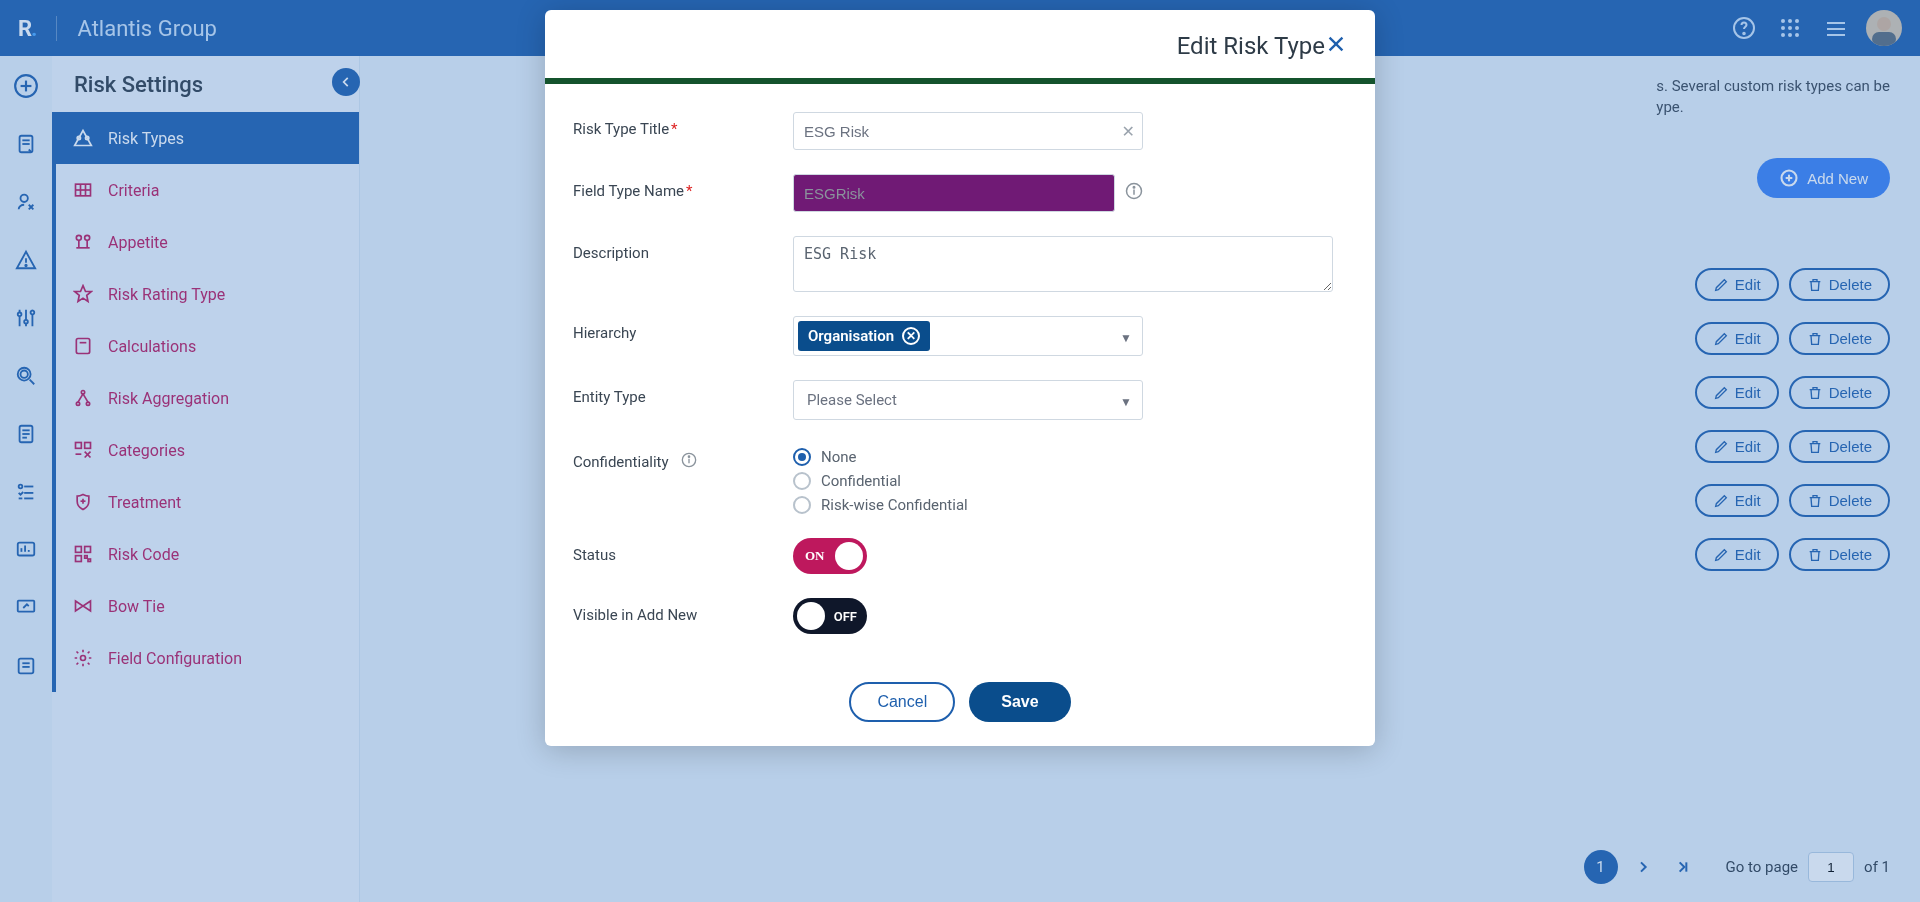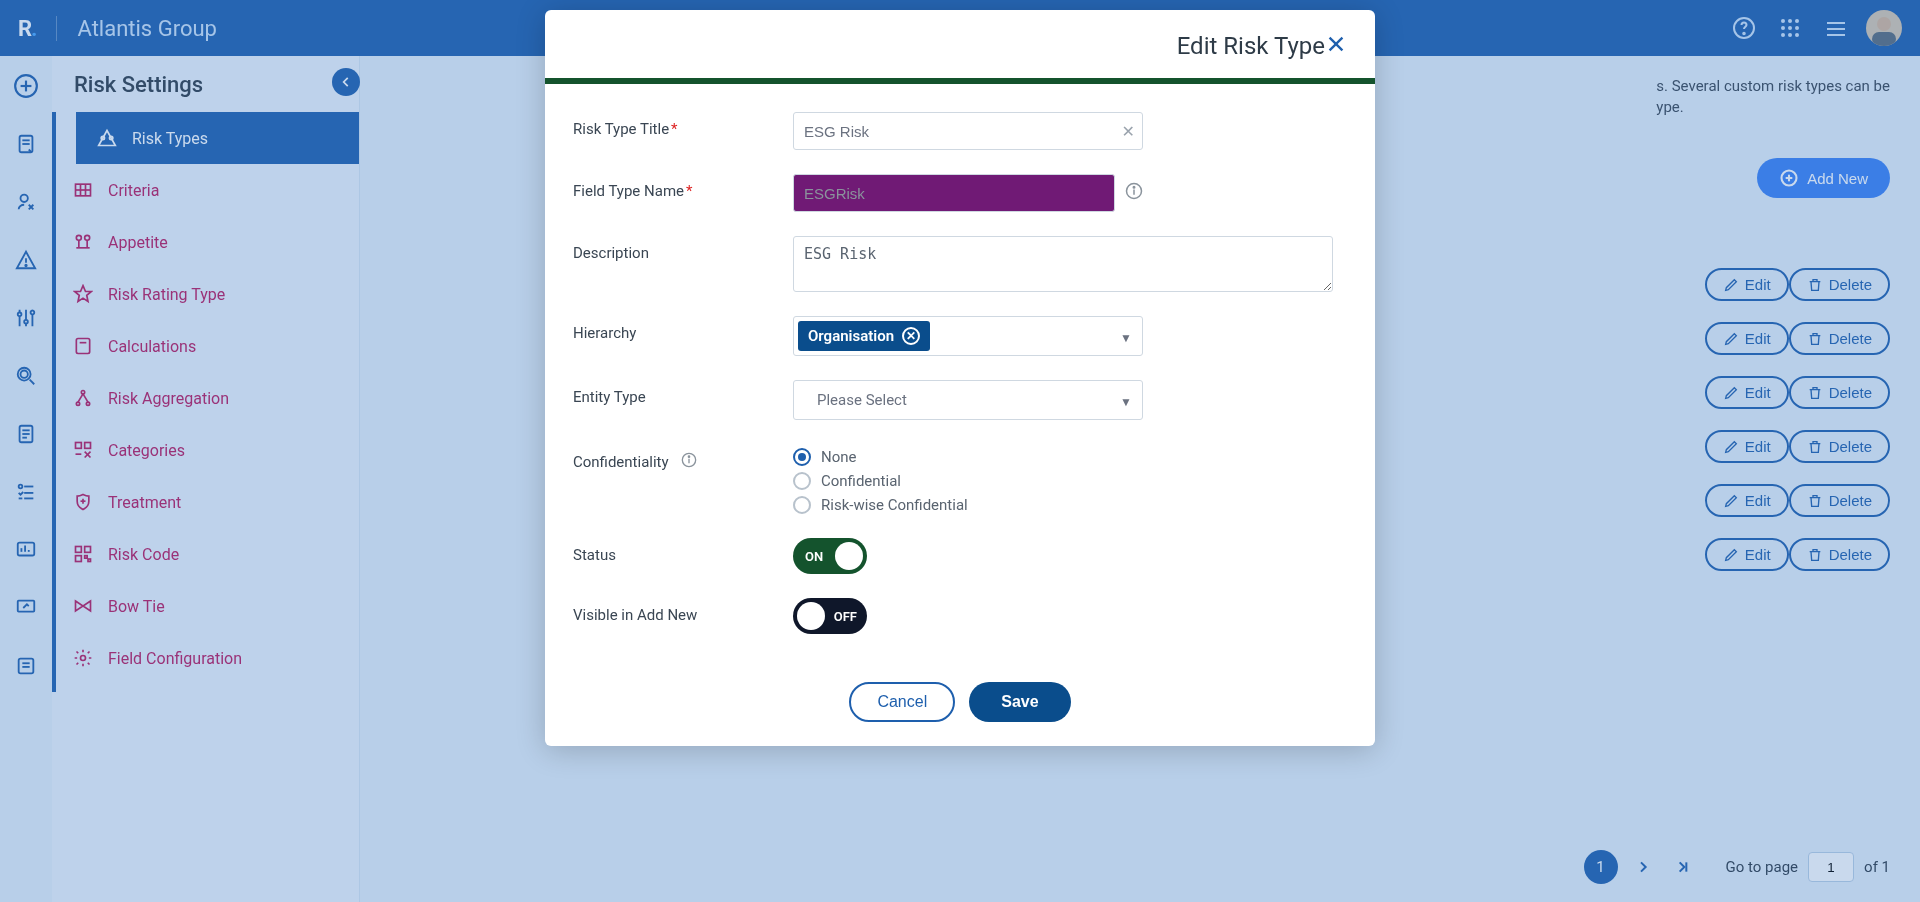--- a/index.html
+++ b/index.html
@@ -105,21 +105,20 @@
     height: 52px;
     padding: 0 20px;
     color: #be185d;
     cursor: pointer;
     gap: 14px;
     font-size: 16px;
   }
   .sidebar-item.active {
     background: #1e5fad;
     color: #fff;
-    margin-left: 24px;
   }
   .sidebar-item .sicon { width:22px; height:22px; display:flex;align-items:center;justify-content:center; }
   .sidebar-scroll-indicator {
     position:absolute; left:0; top:56px; width:4px; height:580px; background:#1e5fad;
   }
 
   
   .main {
     flex: 1;
     background: #e8f1fa;
@@ -145,20 +144,21 @@
     font-weight: 500;
     display: flex; align-items:center; gap:8px;
     cursor: pointer;
     text-align: center;
   }
 
   .row-actions {
     position: absolute;
     right: 30px;
     display: flex;
+    gap: 10px;
   }
   .action-btn {
     border: 2px solid #1e5fad;
     background: transparent;
     color: #1e5fad;
     border-radius: 20px;
     padding: 6px 16px;
     font-size: 15px;
     font-weight: 500;
     display:flex; align-items:center; gap:6px;
@@ -266,21 +266,21 @@
   .clear-x { position:absolute; right:8px; top:10px; color:#9aa3ad; cursor:pointer; }
   .input-wrap { position:relative; width:350px;}
 
   .select-wrap {
     position:relative;
     width: 350px;
     height: 40px;
     border: 1px solid #cfd8e1;
     border-radius: 3px;
     display:flex; align-items:center;
-    padding: 15px;
+    padding: 5px;
   }
   .select-wrap.with-chip { padding-left:4px; }
   .chip {
     background: #0a4d8c;
     color:#fff;
     border-radius: 3px;
     padding: 6px 10px;
     font-size: 15px;
     font-weight: 600;
     display:flex; align-items:center; gap:8px;
@@ -300,21 +300,21 @@
     display:flex;align-items:center;justify-content:center;
   }
   .radio.checked { border-color:#1e5fad;}
   .radio.checked::after { content:''; width:8px;height:8px;border-radius:50%;background:#1e5fad;}
 
   .toggle {
     width: 74px; height:36px; border-radius:18px;
     position:relative; cursor:pointer;
     display:flex;align-items:center;
   }
-  .toggle.on { background:#14532d; color:#fff;}
+  .toggle.on { background:#be185d; color:#fff;font-family:Liberation Serif, serif;}
   .toggle.off { background:#0f172a; color:#fff;}
   .toggle-knob {
     width:28px;height:28px;border-radius:50%;background:#fff;position:absolute;top:4px;
   }
   .toggle.on .toggle-knob { right:4px; }
   .toggle.off .toggle-knob { left:4px; }
   .toggle-text-on { position:absolute; left:12px; font-weight:600; font-size:13px;}
   .toggle-text-off { position:absolute; right:10px; font-weight:600; font-size:13px;}
 
   .info-icon {

